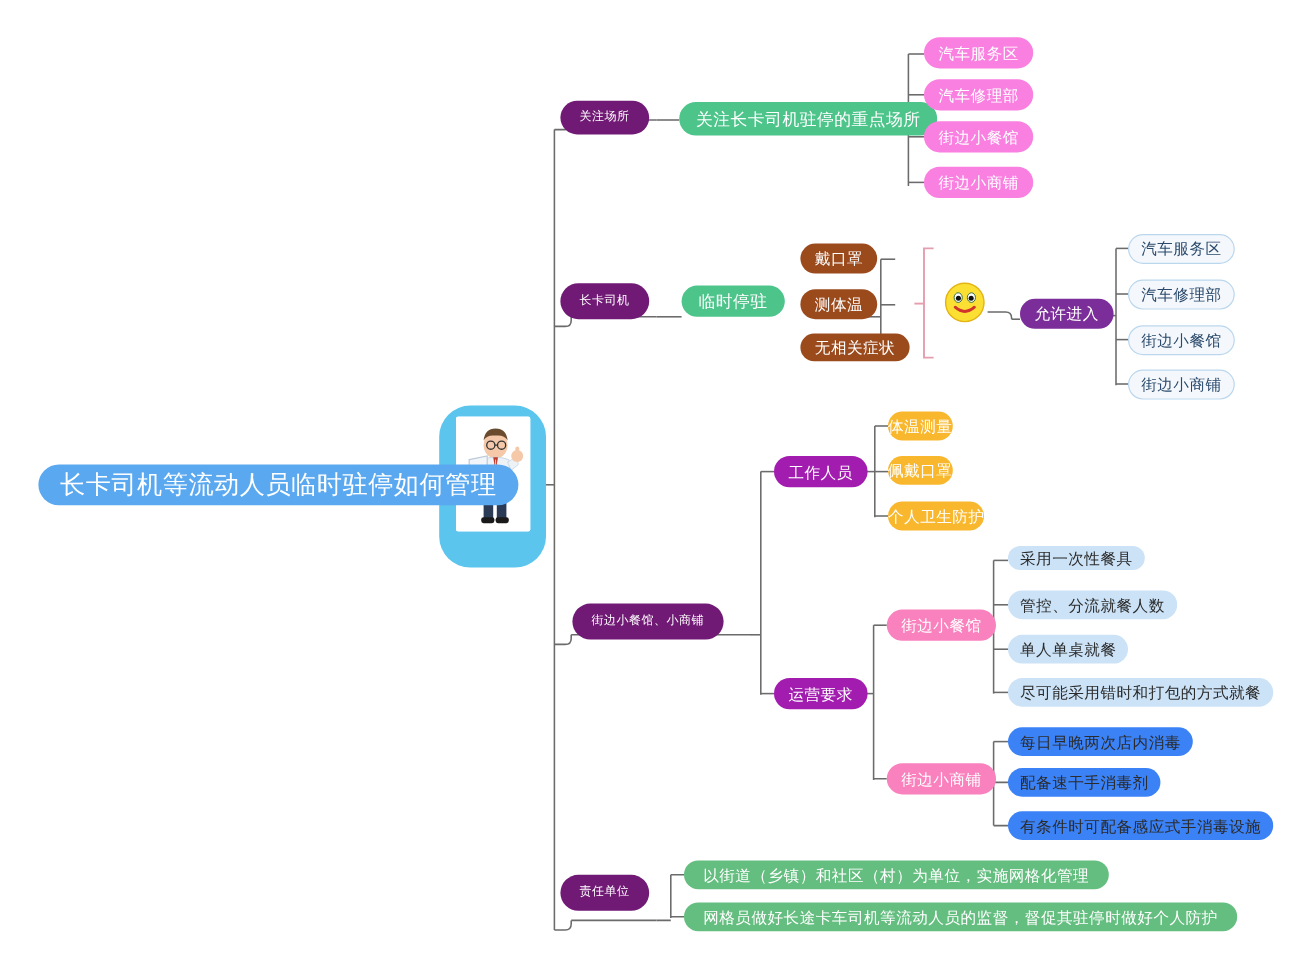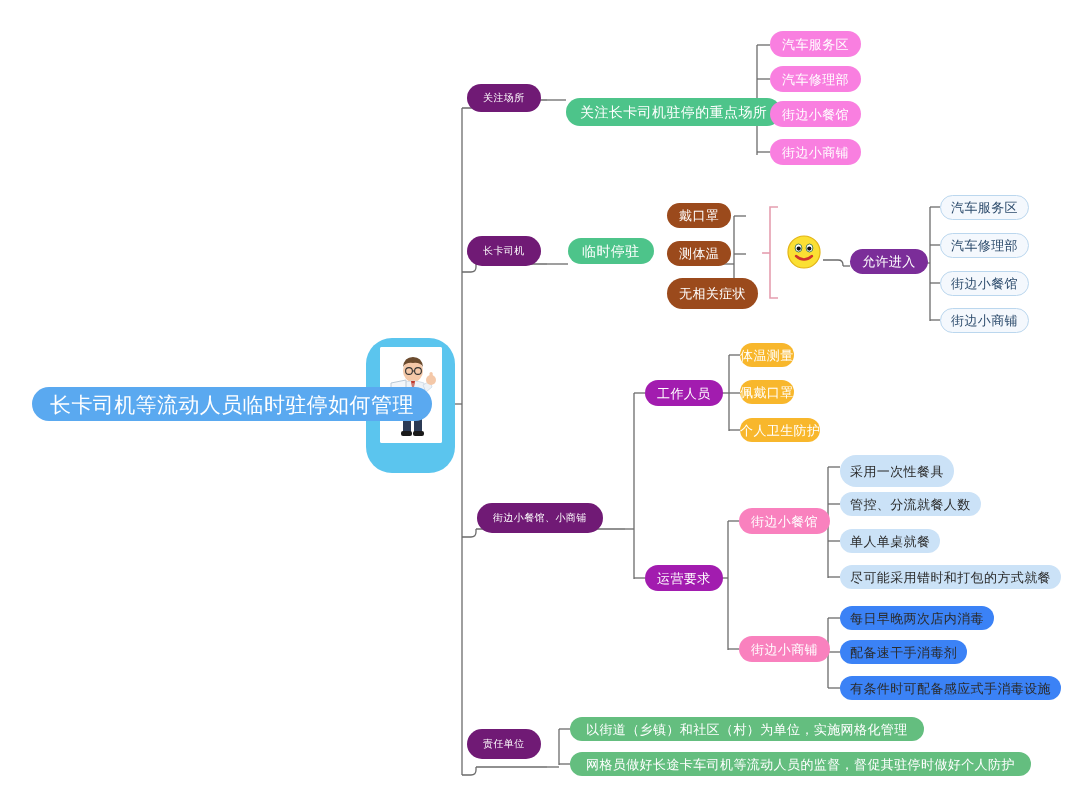--- a/index.html
+++ b/index.html
@@ -273,52 +273,52 @@
       <ellipse cx="23.5" cy="14" rx="3.4" ry="4" fill="#ffffff" stroke="#2F6B3F" stroke-width="0.8"></ellipse>
       <circle cx="12.7" cy="14.6" r="2.1" fill="#111"></circle>
       <circle cx="23.3" cy="14.6" r="2.1" fill="#111"></circle>
       <path d="M10 22 Q18 29 26 22" fill="none" stroke="#D0342C" stroke-width="2.4" stroke-linecap="round"></path>
     </svg>
   </div>
 
   <div class="node n-root" style="left:32px; top:387px; height:34px;">长卡司机等流动人员临时驻停如何管理</div>
 
   <div class="node n-blue" style="left:467px; top:84px; height:28px;">关注场所</div>
-  <div class="node n-green" style="left:566px; top:85px; height:28px;margin-top:13px;">关注长卡司机驻停的重点场所</div>
+  <div class="node n-green" style="left:566px; top:85px; height:28px;">关注长卡司机驻停的重点场所</div>
 
   <div class="node n-magenta" style="left:770px; top:31px; height:26px;">汽车服务区</div>
   <div class="node n-magenta" style="left:770px; top:66px; height:26px;">汽车修理部</div>
   <div class="node n-magenta" style="left:770px; top:101px; height:26px;">街边小餐馆</div>
   <div class="node n-magenta" style="left:770px; top:139px; height:26px;">街边小商铺</div>
 
   <div class="node n-blue" style="left:467px; top:236px; height:30px;">长卡司机</div>
   <div class="node n-green" style="left:568px; top:238px; height:26px;">临时停驻</div>
 
   <div class="node n-brown" style="left:667px; top:203px; height:25px;">戴口罩</div>
   <div class="node n-brown" style="left:667px; top:241px; height:25px;">测体温</div>
-  <div class="node n-brown" style="left:667px; top:278px; height:31px;">无相关症状</div>
+  <div class="node n-brown" style="left:667px; top:278px; height:23px;">无相关症状</div>
 
   <div class="node n-purple" style="left:850px; top:249px; height:25px;">允许进入</div>
 
   <div class="node n-outline" style="left:940px; top:195px; height:25px;">汽车服务区</div>
   <div class="node n-outline" style="left:940px; top:233px; height:25px;">汽车修理部</div>
   <div class="node n-outline" style="left:940px; top:271px; height:25px;">街边小餐馆</div>
   <div class="node n-outline" style="left:940px; top:308px; height:25px;">街边小商铺</div>
 
   <div class="node n-blue" style="left:477px; top:503px; height:30px;">街边小餐馆、小商铺</div>
 
   <div class="node n-green-soft" style="left:645px; top:380px; height:26px;">工作人员</div>
   <div class="node n-orange" style="left:740px; top:343px; height:24px;">体温测量</div>
   <div class="node n-orange" style="left:740px; top:380px; height:24px;">佩戴口罩</div>
   <div class="node n-orange" style="left:740px; top:418px; height:24px;">个人卫生防护</div>
 
   <div class="node n-green-soft" style="left:645px; top:565px; height:26px;">运营要求</div>
 
   <div class="node n-pink" style="left:739px; top:508px; height:26px;">街边小餐馆</div>
-  <div class="node n-lightblue" style="left:840px; top:455px; height:32px;text-align:right;">采用一次性餐具</div>
+  <div class="node n-lightblue" style="left:840px; top:455px; height:20px;text-align:right;">采用一次性餐具</div>
   <div class="node n-lightblue" style="left:840px; top:492px; height:24px;">管控、分流就餐人数</div>
   <div class="node n-lightblue" style="left:840px; top:529px; height:24px;">单人单桌就餐</div>
   <div class="node n-lightblue" style="left:840px; top:565px; height:24px;">尽可能采用错时和打包的方式就餐</div>
 
   <div class="node n-pink" style="left:739px; top:636px; height:26px;">街边小商铺</div>
   <div class="node n-pinkpale" style="left:840px; top:606px; height:24px;">每日早晚两次店内消毒</div>
   <div class="node n-pinkpale" style="left:840px; top:640px; height:24px;">配备速干手消毒剂</div>
   <div class="node n-pinkpale" style="left:840px; top:676px; height:24px;">有条件时可配备感应式手消毒设施</div>
 
   <div class="node n-blue" style="left:467px; top:729px; height:30px;">责任单位</div>

